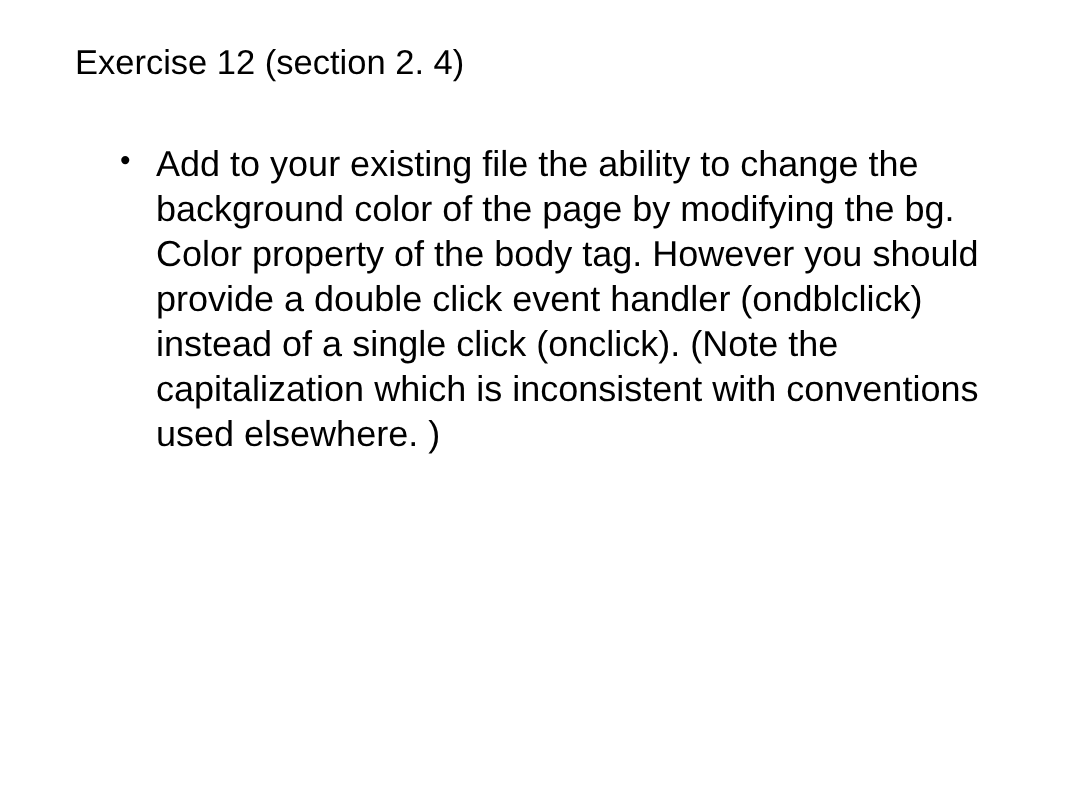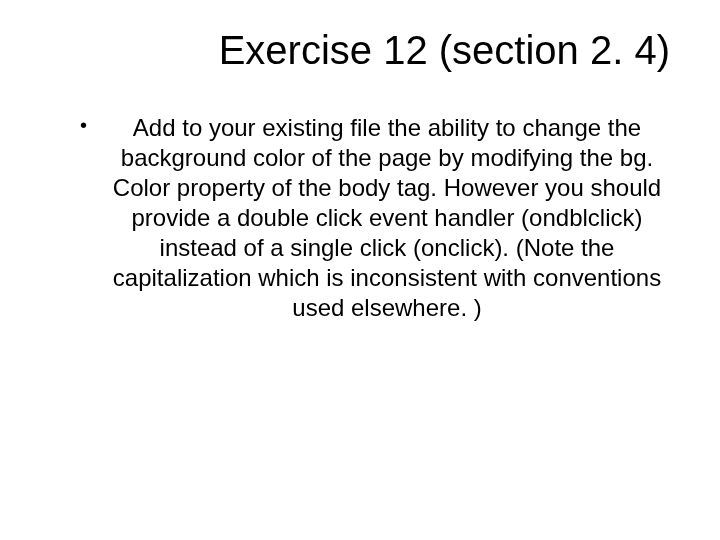--- a/index.html
+++ b/index.html
@@ -9,36 +9,35 @@
     }
     body {
       width: 720px;
       height: 540px;
       background: #ffffff;
       font-family: Arial, Helvetica, sans-serif;
       color: #000000;
       padding: 28px 50px 40px 50px;
     }
     .title {
-      font-size: 40px;
+      font-size: 23px;
       font-weight: normal;
-      text-align: right;
+      text-align: left;
       margin-bottom: 40px;
       margin-top: 0;
     }
     .bullet-list {
       list-style: none;
       padding-left: 30px;
     }
     .bullet-item {
       position: relative;
       font-size: 24px;
       line-height: 1.25;
       padding-left: 24px;
-      text-align: center;
     }
     .bullet-item::before {
       content: "•";
       position: absolute;
       left: 0;
       top: 0;
       font-size: 20px;
     }
   </style>
 </head>

